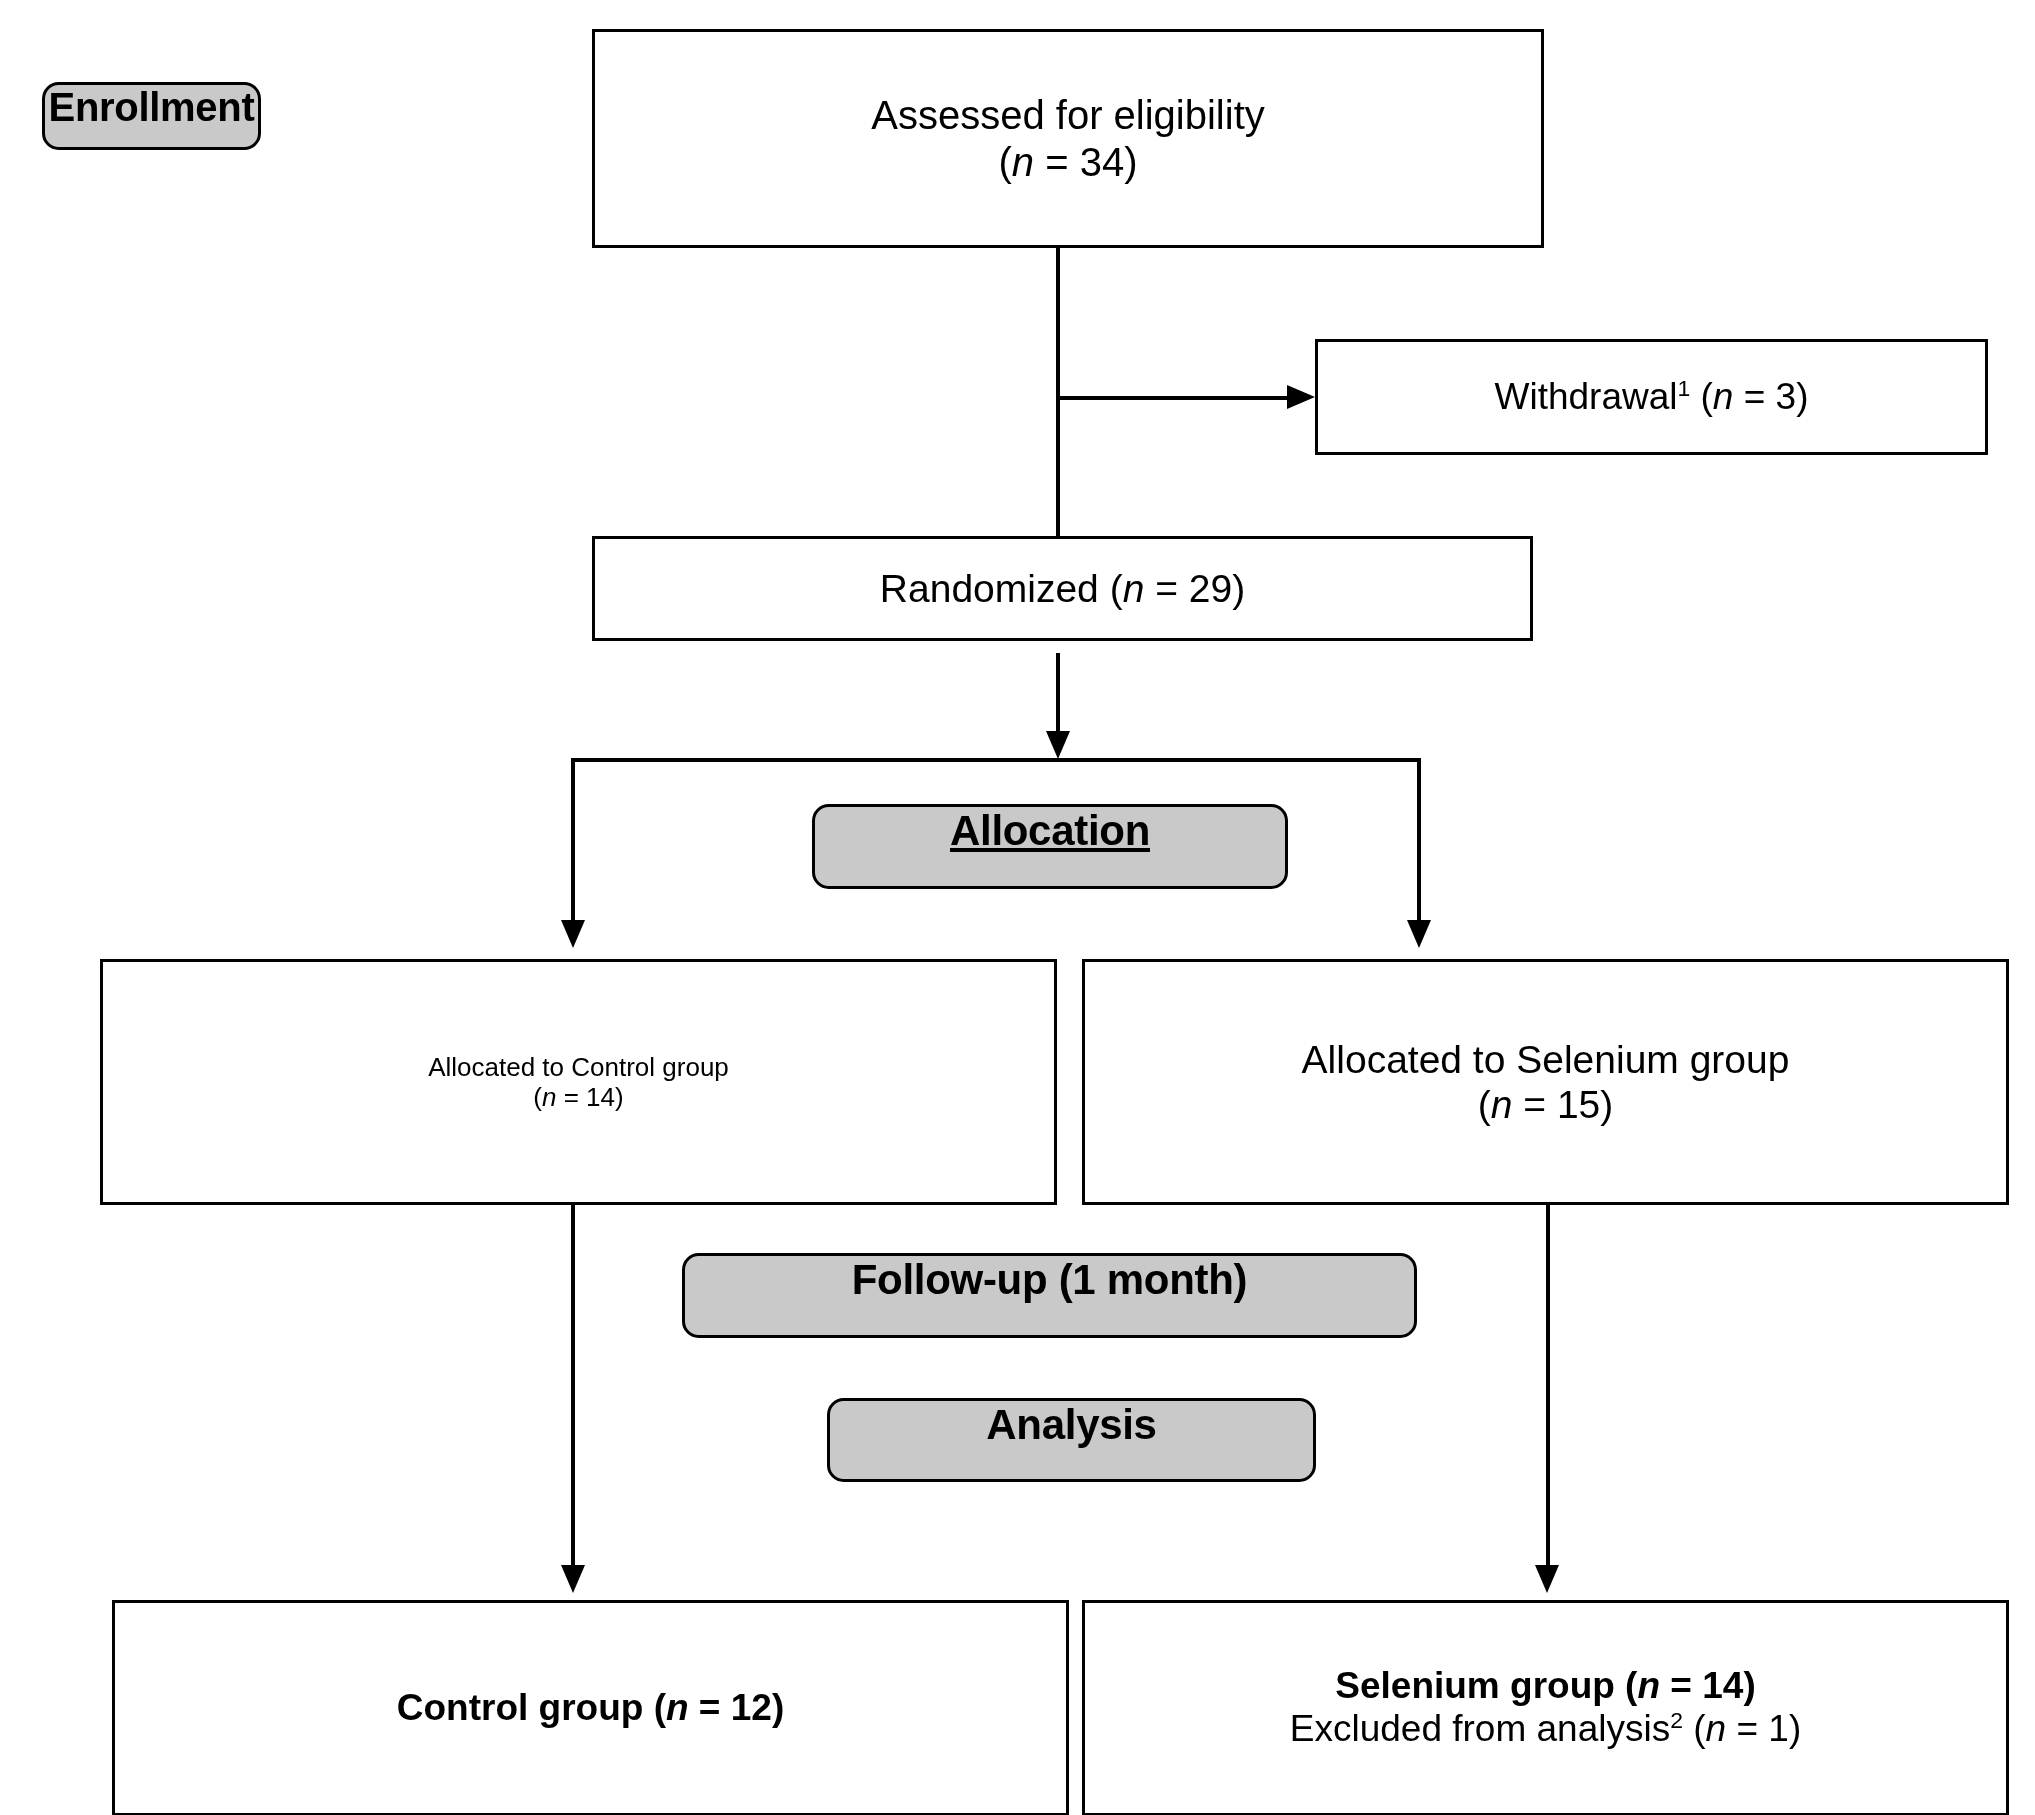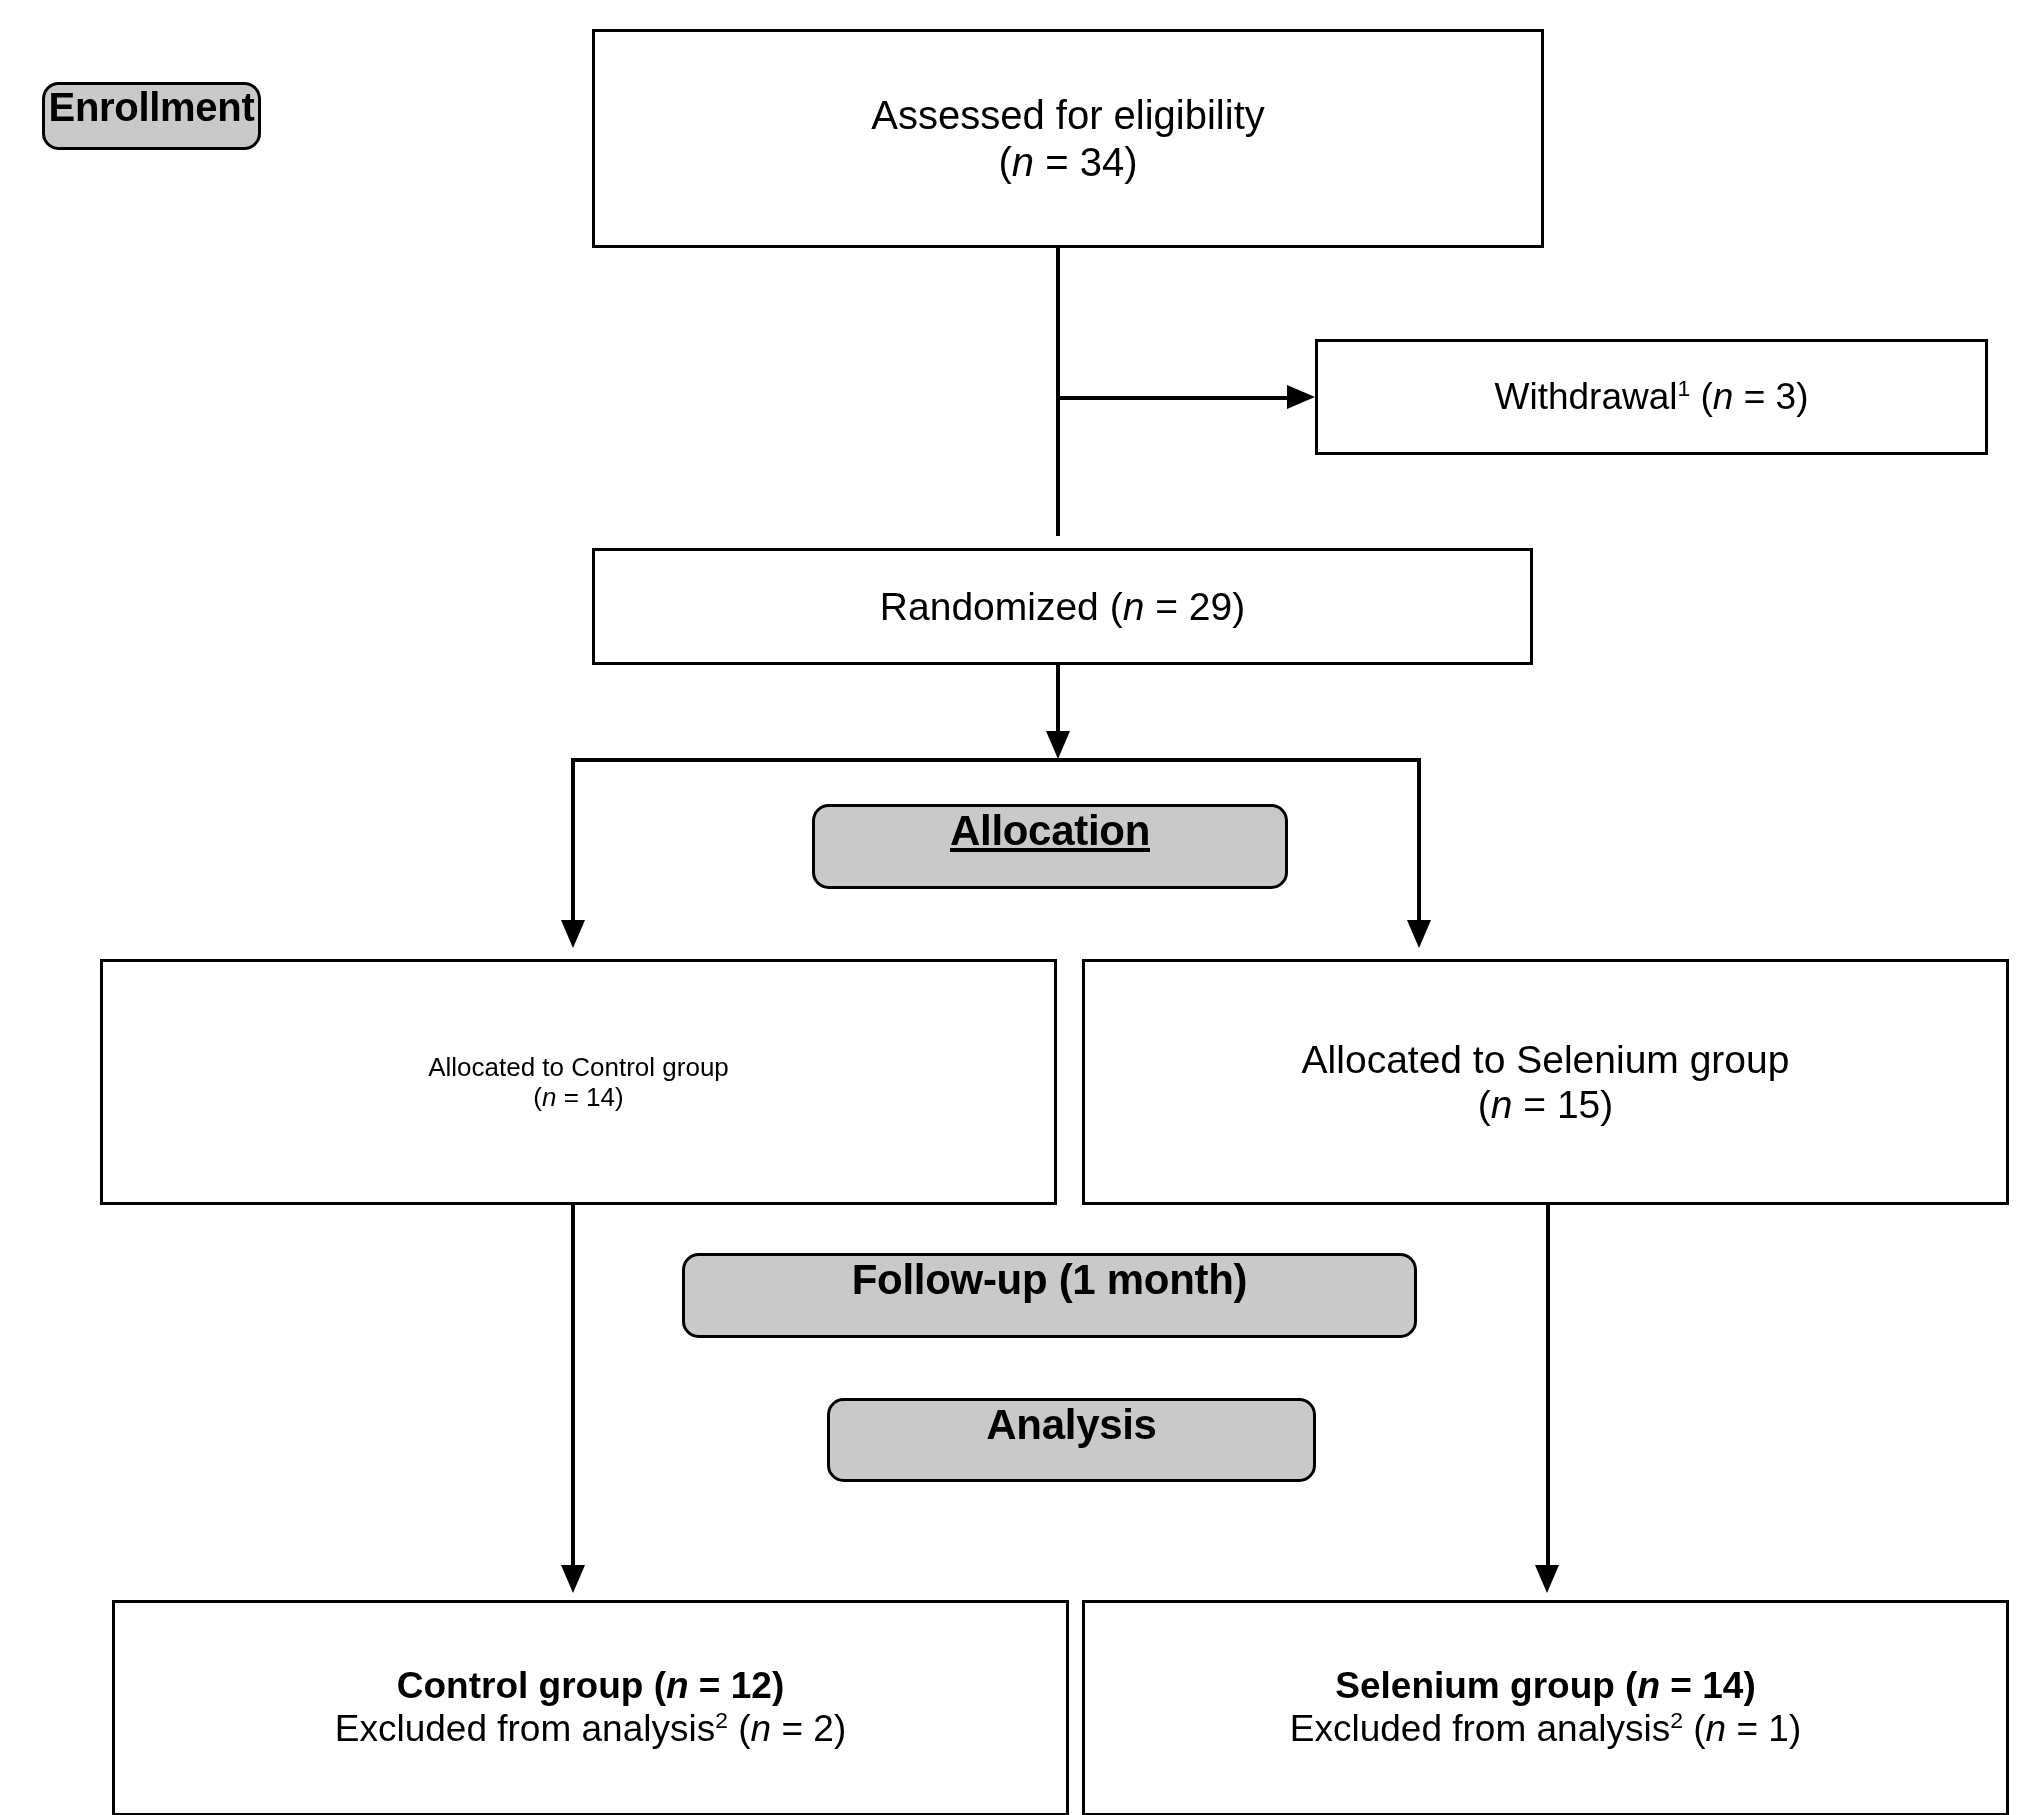--- a/index.html
+++ b/index.html
@@ -106,21 +106,21 @@
 
   <div class="vline" style="left:1056px; top:248px; height:288px;"></div>
 
   <div class="hline" style="left:1056px; top:396px; width:237px;"></div>
   <div class="arrow-right" style="left:1287px; top:385px;"></div>
 
   <div class="node-box" style="left:1315px; top:339px; width:673px; height:116px; font-size:37px;">
     <span class="node-line"><span>Withdrawal</span><sup>1</sup><span> (</span><span class="it">n</span><span> = 3)</span></span>
   </div>
 
-  <div class="node-box" style="left:592px; top:536px; width:941px; height:117px; font-size:39px;margin-top:12px;">
+  <div class="node-box" style="left:592px; top:536px; width:941px; height:105px; font-size:39px;">
     <span class="node-line"><span>Randomized (</span><span class="it">n</span><span> = 29)</span></span>
   </div>
 
   <div class="vline" style="left:1056px; top:653px; height:85px;"></div>
   <div class="arrow-down" style="left:1046px; top:731px;"></div>
 
   <div class="hline" style="left:571px; top:758px; width:849px;"></div>
 
   <div class="vline" style="left:571px; top:758px; height:169px;"></div>
   <div class="arrow-down" style="left:561px; top:920px;"></div>
@@ -151,21 +151,20 @@
   <div class="stage-label" style="left:682px; top:1253px; width:735px; height:85px; font-size:42px;">
     <span>Follow-up (1 month)</span>
   </div>
 
   <div class="stage-label" style="left:827px; top:1398px; width:489px; height:84px; font-size:42px;">
     <span>Analysis</span>
   </div>
 
   <div class="node-box" style="left:100px; top:1600px; width:957px; height:216px; font-size:37px;margin-left:12px;">
     <span class="node-line bold"><span>Control group (</span><span class="it">n</span><span> = 12)</span></span>
-    <span class="node-line"><span>Excluded from analysis</span><sup>2</sup><span> (</span><span class="it">n</span><span> = 2)</span></span>
   </div>
 
   <div class="node-box" style="left:1082px; top:1600px; width:927px; height:216px; font-size:37px;">
     <span class="node-line bold"><span>Selenium group (</span><span class="it">n</span><span> = 14)</span></span>
     <span class="node-line"><span>Excluded from analysis</span><sup>2</sup><span> (</span><span class="it">n</span><span> = 1)</span></span>
   </div>
 
 </div>
 
 

